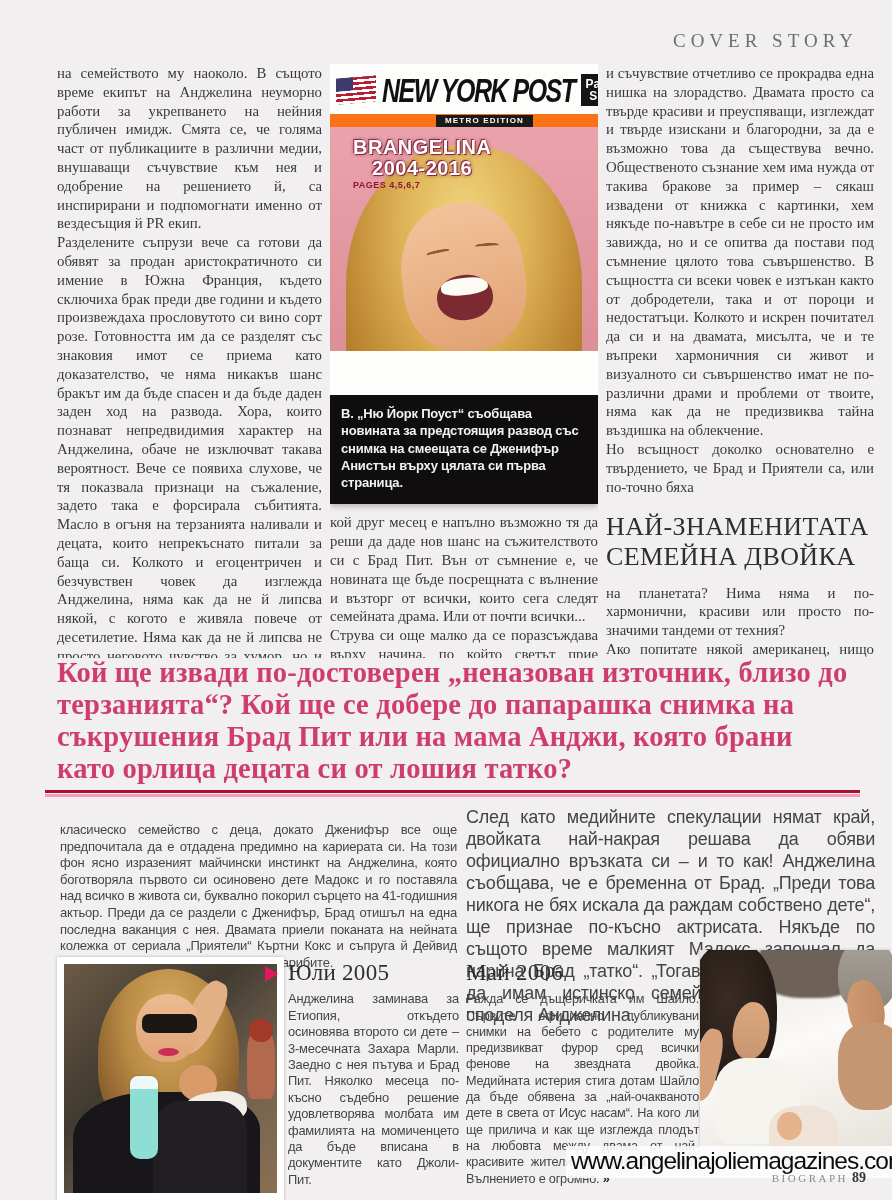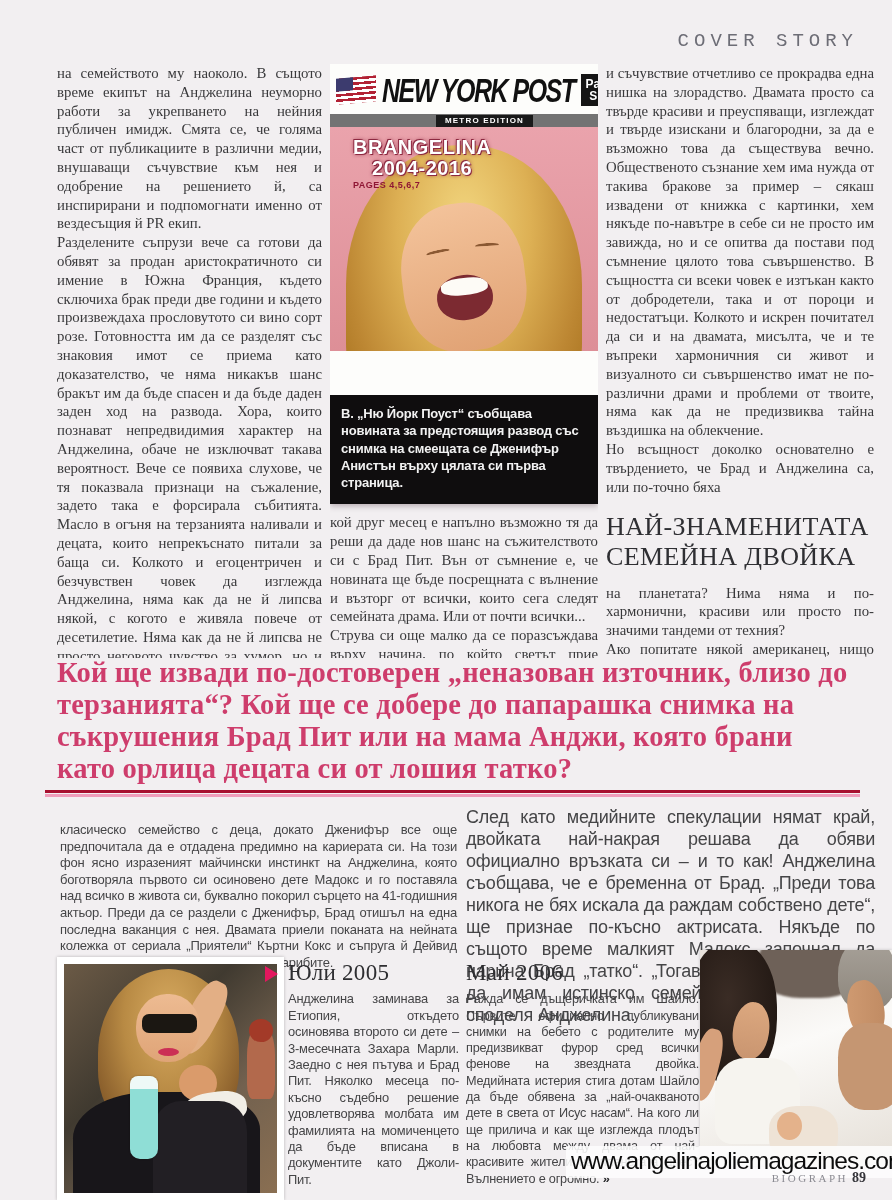--- a/index.html
+++ b/index.html
@@ -8,21 +8,21 @@
     position:relative;
     background:#f2eff1;
     font-family:"Liberation Serif", serif;
     color:#3a3a3c;
     overflow:hidden;
   }
 
   
   .cover-story {
     position:absolute; top:30px; right:34px;
-    font-family:Liberation Mono, monospace;
+    font-family:Liberation Serif, serif;
     font-size:19px; letter-spacing:5px; color:#6d6d76;
   }
 
   
   .columns {
     position:absolute; left:57px; top:64px; width:818px; height:594px;
     display:grid; grid-template-columns:265px 268px 268px; column-gap:8px;
     overflow:hidden;
   }
   .col { overflow:hidden; }
@@ -46,21 +46,21 @@
   .np-title {
     font-family:"Liberation Sans", sans-serif; font-style:italic; font-weight:900;
     font-size:25px; letter-spacing:-1.5px; transform:scaleY(1.3); color:#111;
     white-space:nowrap;
   }
   .np-pagesix {
     margin-left:auto; background:#151515; color:#fff; text-align:center;
     font-family:"Liberation Sans", sans-serif; font-weight:700; font-size:12px; line-height:1.02;
     padding:4px 5px;
   }
-  .np-bar { height:13px; background:#737373; display:flex; align-items:center;padding-left:41px; }
+  .np-bar { height:13px; background:#f97316; display:flex; align-items:center;padding-left:41px; }
   .np-bar-label {
     margin:0 auto; background:#1a1a1a; color:#fff; padding:2px 9px;
     font-family:"Liberation Sans", sans-serif; font-weight:700; font-size:8px; letter-spacing:1.2px; line-height:1;
   }
   .np-cover { height:224px; position:relative; overflow:hidden; background:linear-gradient(180deg,#eaa3ac,#dd8f97); }
   .an-hair {
     position:absolute; left:6%; top:8%; width:88%; height:130%;
     background:radial-gradient(ellipse at 50% 28%, #f2d67f 0%, #ddb054 40%, #bd8733 72%, #a8731f 92%);
     border-radius:48% 48% 32% 32%;
   }
@@ -222,21 +222,21 @@
         </div>
       </div>
       <div class="np-caption">В. „Ню Йорк Поуст“ съобщава новината за предстоящия развод със снимка на смеещата се Дженифър Анистън върху цялата си първа страница.</div>
     </div>
     <p>кой друг месец е напълно възможно тя да реши да даде нов шанс на съжителството си с Брад Пит. Вън от съмнение е, че новината ще бъде посрещната с вълнение и възторг от всички, които сега следят семейната драма. Или от почти всички...</p>
     <p>Струва си още малко да се поразсъждава върху начина, по който светът прие раздялата на най-бляскавата семейна двойка под слънцето. Зад цялото всеобщо разочарование, съжаление</p>
   </div>
 
   <div class="col bodytext">
     <p>и съчувствие отчетливо се прокрадва една нишка на злорадство. Двамата просто са твърде красиви и преуспяващи, изглеждат и твърде изискани и благородни, за да е възможно това да съществува вечно. Общественото съзнание хем има нужда от такива бракове за пример – сякаш извадени от книжка с картинки, хем някъде по-навътре в себе си не просто им завижда, но и се опитва да постави под съмнение цялото това съвършенство. В същността си всеки човек е изтъкан както от добродетели, така и от пороци и недостатъци. Колкото и искрен почитател да си и на двамата, мисълта, че и те въпреки хармоничния си живот и визуалното си съвършенство имат не по-различни драми и проблеми от твоите, няма как да не предизвиква тайна въздишка на облекчение.</p>
-    <p>Но всъщност доколко основателно е твърдението, че Брад и Анджелина са, или по-точно бяха</p>
+    <p>Но всъщност доколко основателно е твърдението, че Брад и Приятели са, или по-точно бяха</p>
     <h2 class="subhead">НАЙ-ЗНАМЕНИТАТА СЕМЕЙНА ДВОЙКА</h2>
     <p>на планетата? Нима няма и по-хармонични, красиви или просто по-значими тандеми от техния?</p>
     <p><span>Ако попитате някой американец, нищо чудно да заяви, че съпрузите мултимилионери Джей Зи и Беонсе са</span> </p>
   </div>
 </div>
 
 <div class="pullquote">Кой ще извади по-достоверен „неназован източник, близо до терзанията“? Кой ще се добере до папарашка снимка на съкрушения Брад Пит или на мама Анджи, която брани като орлица децата си от лошия татко?</div>
 
 <div class="divider">
   <div class="d1"></div>

